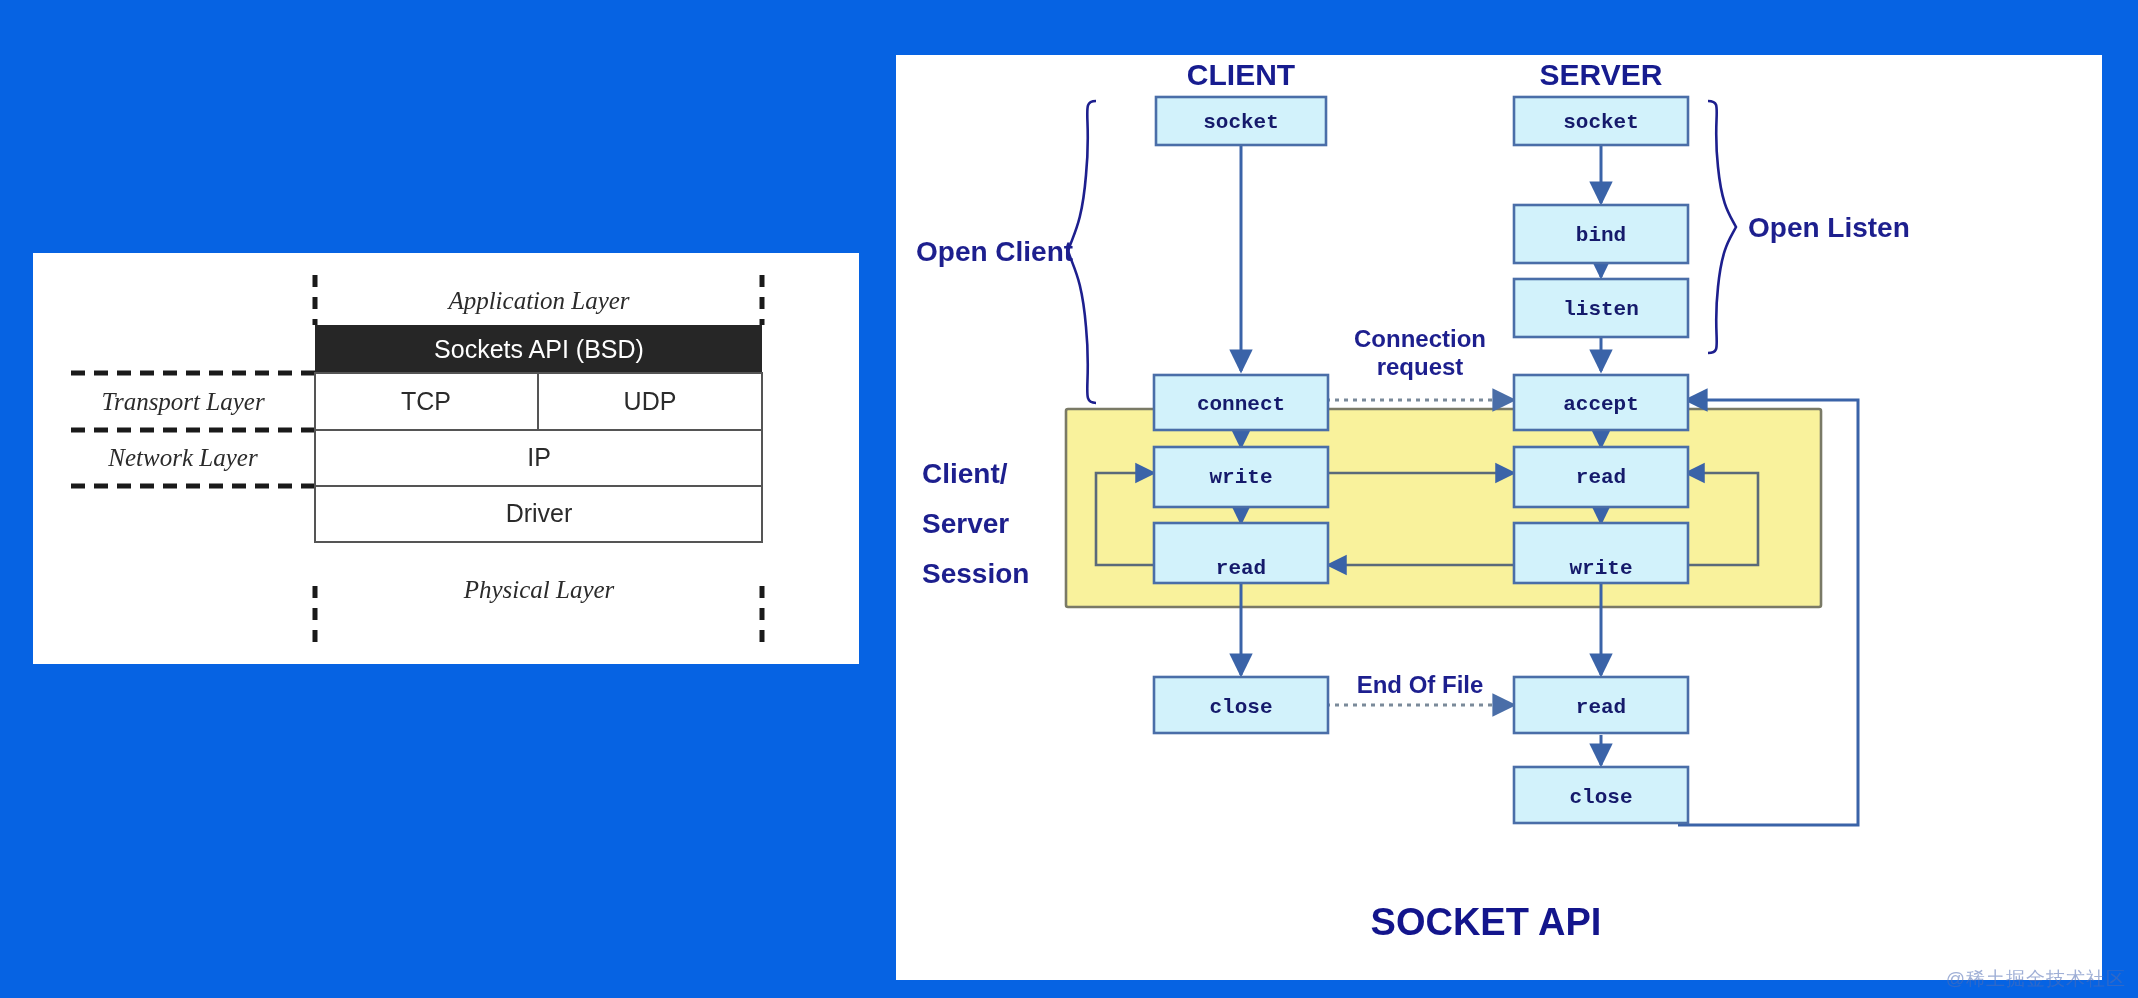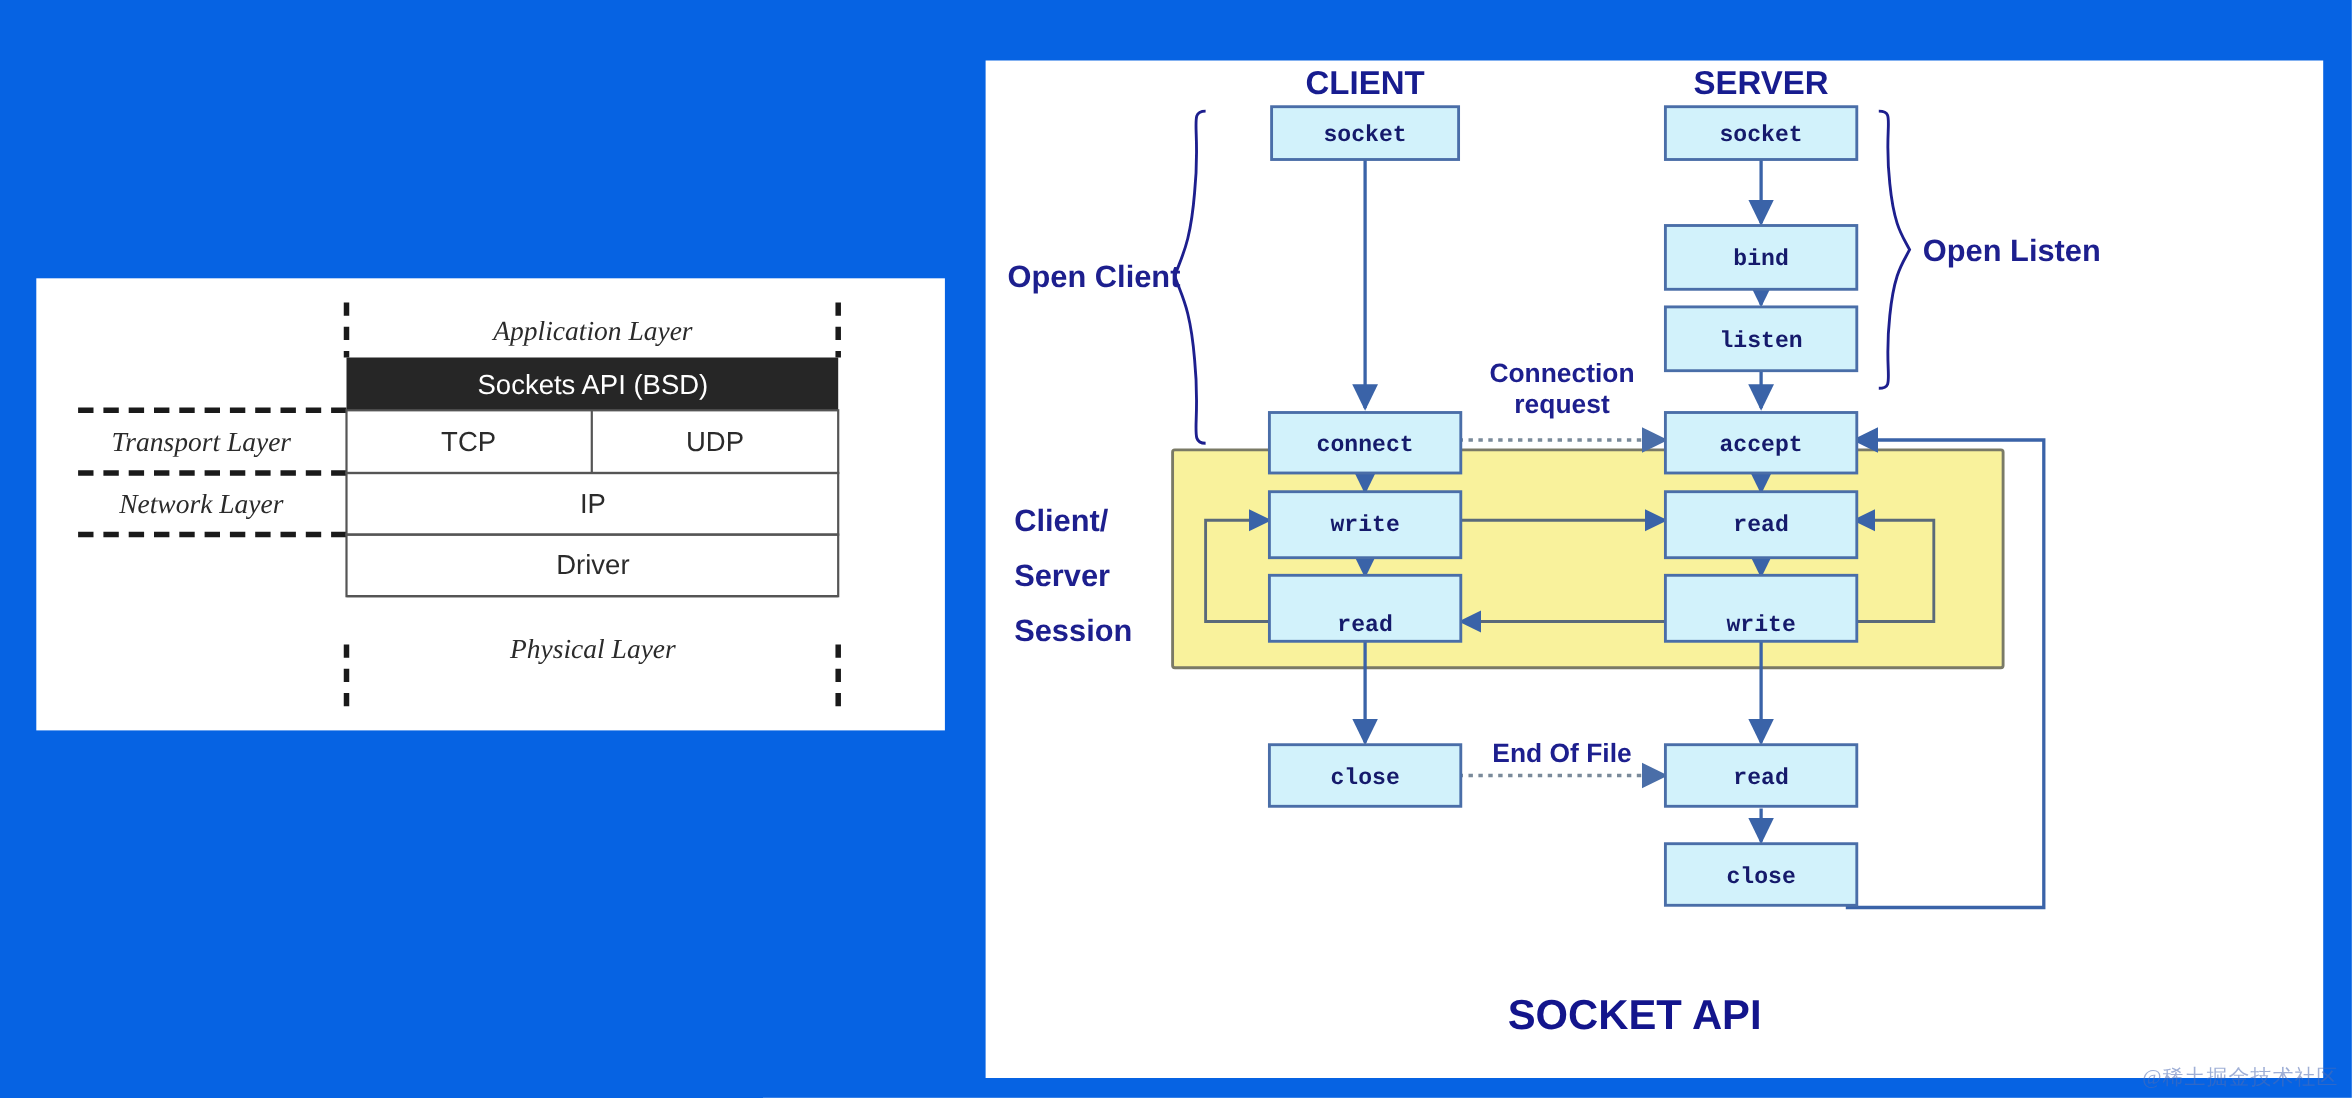--- a/index.html
+++ b/index.html
@@ -32,21 +32,20 @@
   }
   .osi-italic-center{
     font-family:"Liberation Serif",serif;font-style:italic;
     font-size:25px;fill:#2b2b2b;
   }
 
   
   #socket-panel{
     position:absolute;left:896px;top:55px;width:1206px;height:925px;
     background:#ffffff;
-    padding-left:10px;
   }
   #socket-svg{position:absolute;left:0;top:0;width:1180px;height:925px;}
 
   .hdr{
     font-family:"Liberation Sans",sans-serif;
     font-weight:bold;font-size:30px;fill:#171c8f;
     text-anchor:middle;
   }
   .bignote{
     font-family:"Liberation Sans",sans-serif;
@@ -70,21 +69,21 @@
   .nodebox{ fill:#d2f2fb; stroke:#4a6ea8; stroke-width:2.6; }
   .sessbox{ fill:#f9f29c; stroke:#7a7a66; stroke-width:2.6; }
   .flow{ stroke:#3a63a8; stroke-width:3; fill:none; }
   .flow2{ stroke:#5a6a7a; stroke-width:2.6; fill:none; }
   .brace{ stroke:#1d1f8e; stroke-width:2.6; fill:none; }
   .dotted{ stroke:#7a8a9a; stroke-width:3; fill:none; stroke-dasharray:4 5; }
 
   
   #watermark{
     position:absolute;right:12px;bottom:6px;
-    font-family:Liberation Serif, serif;
+    font-family:Liberation Sans, sans-serif;
     font-size:19px;color:rgba(80,110,180,.55);
     letter-spacing:1px;white-space:nowrap;
   }
 </style>
 </head>
 <body>
 
 <div class="page">
 
   <div id="osi-panel">

